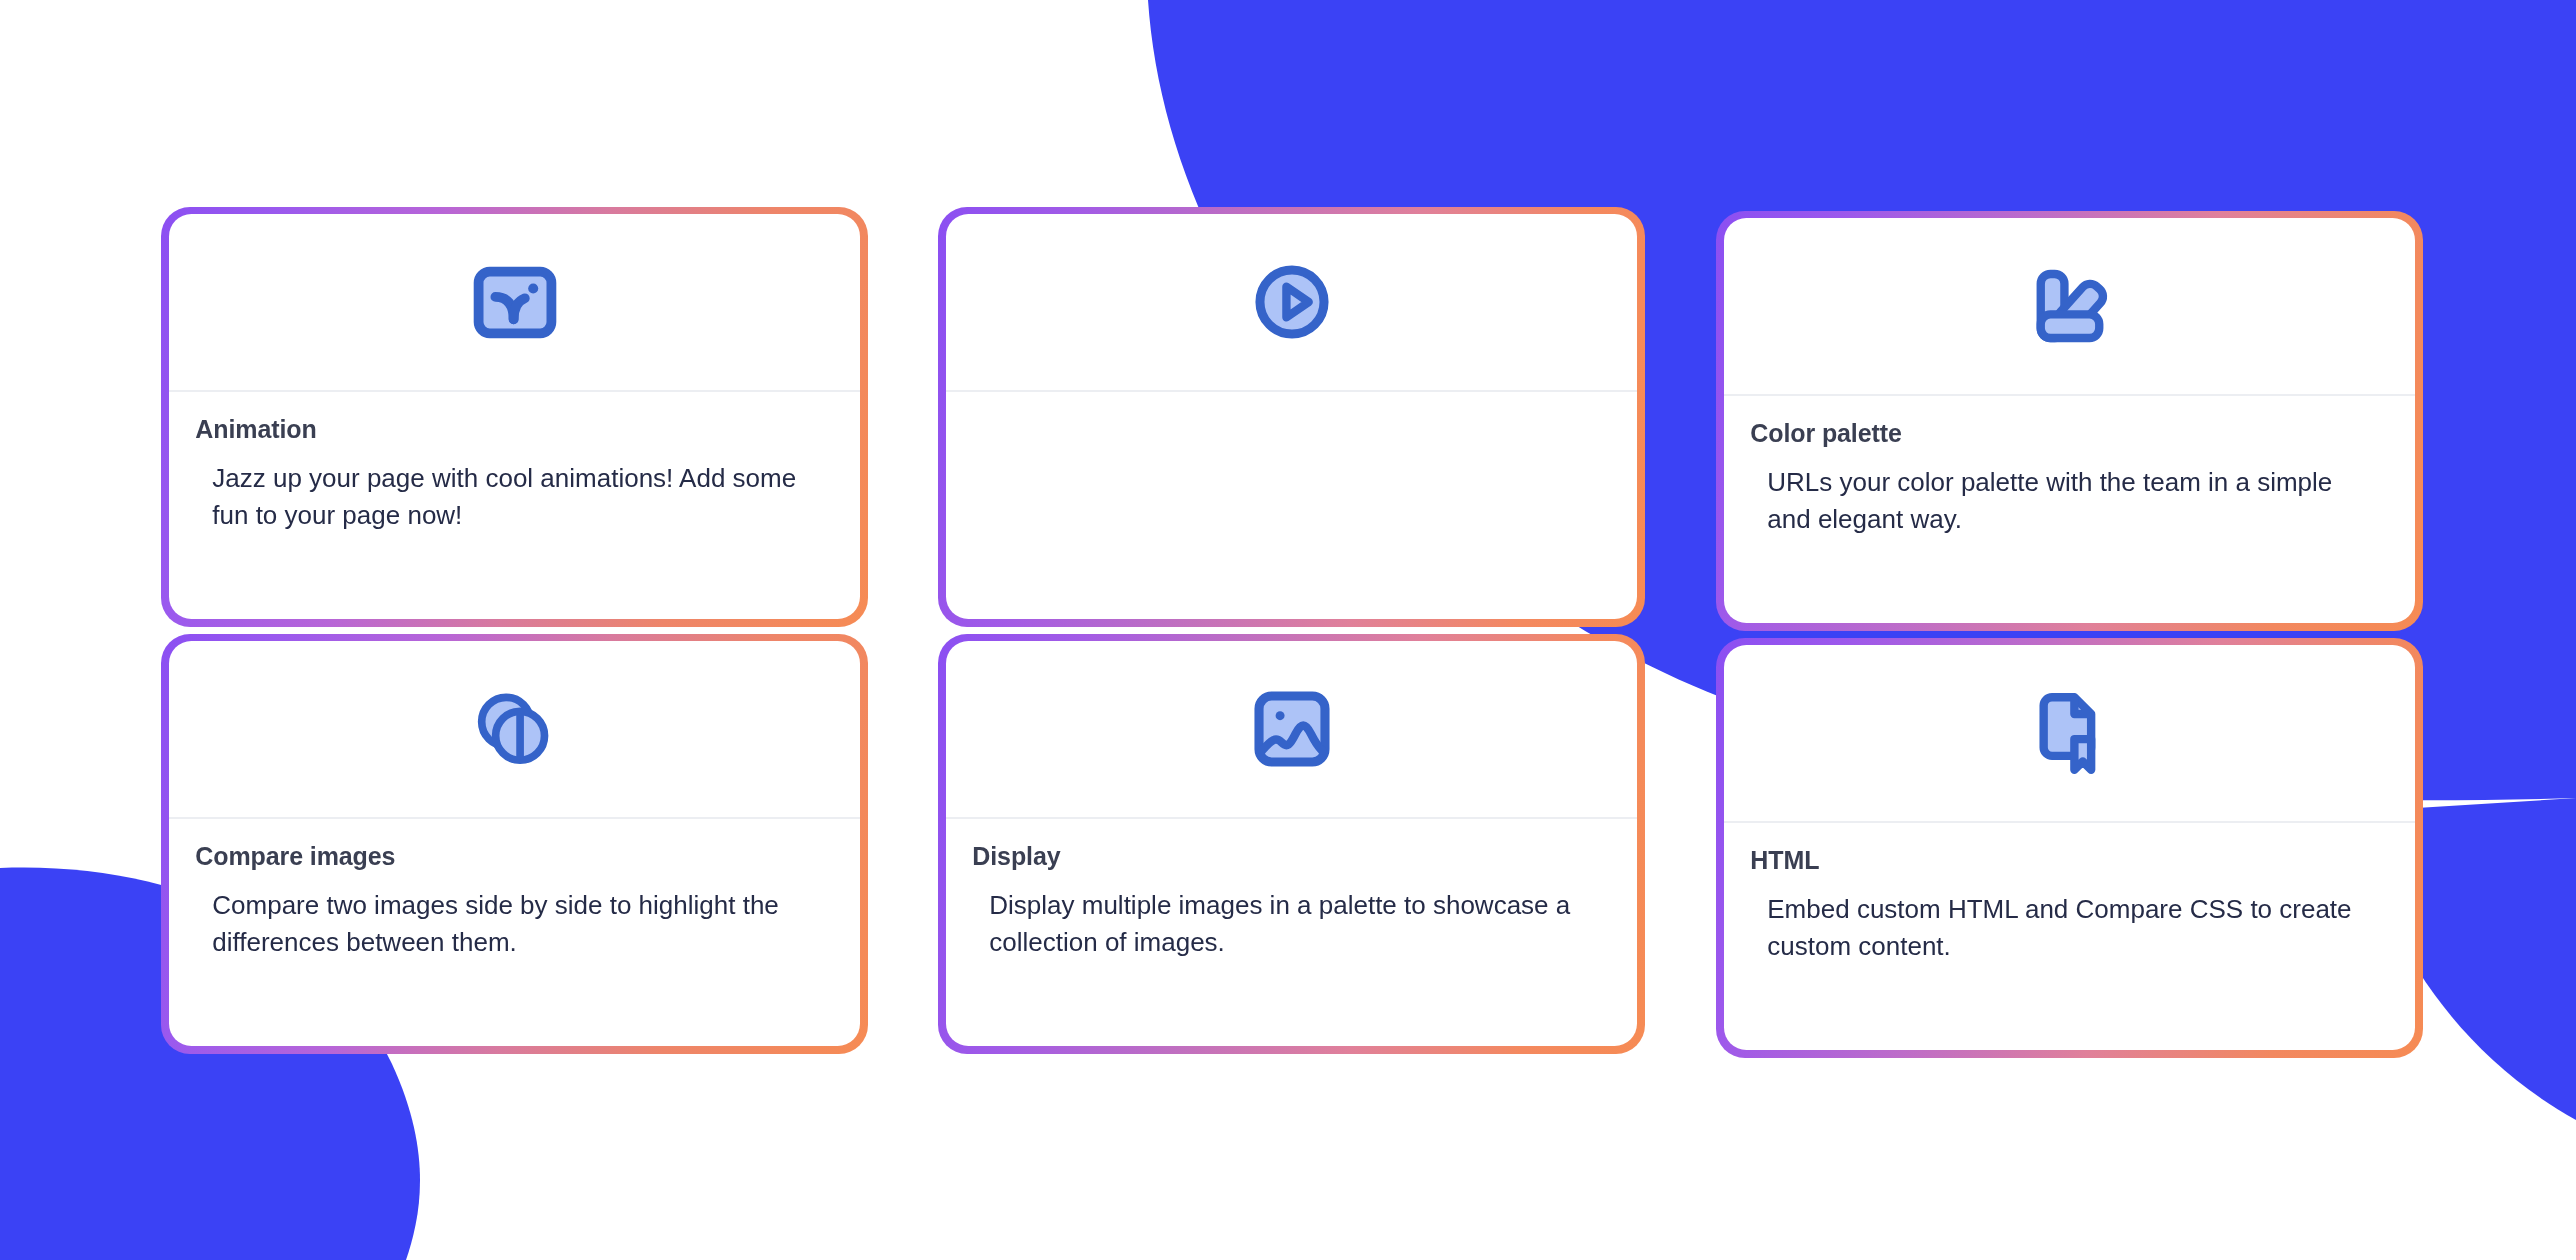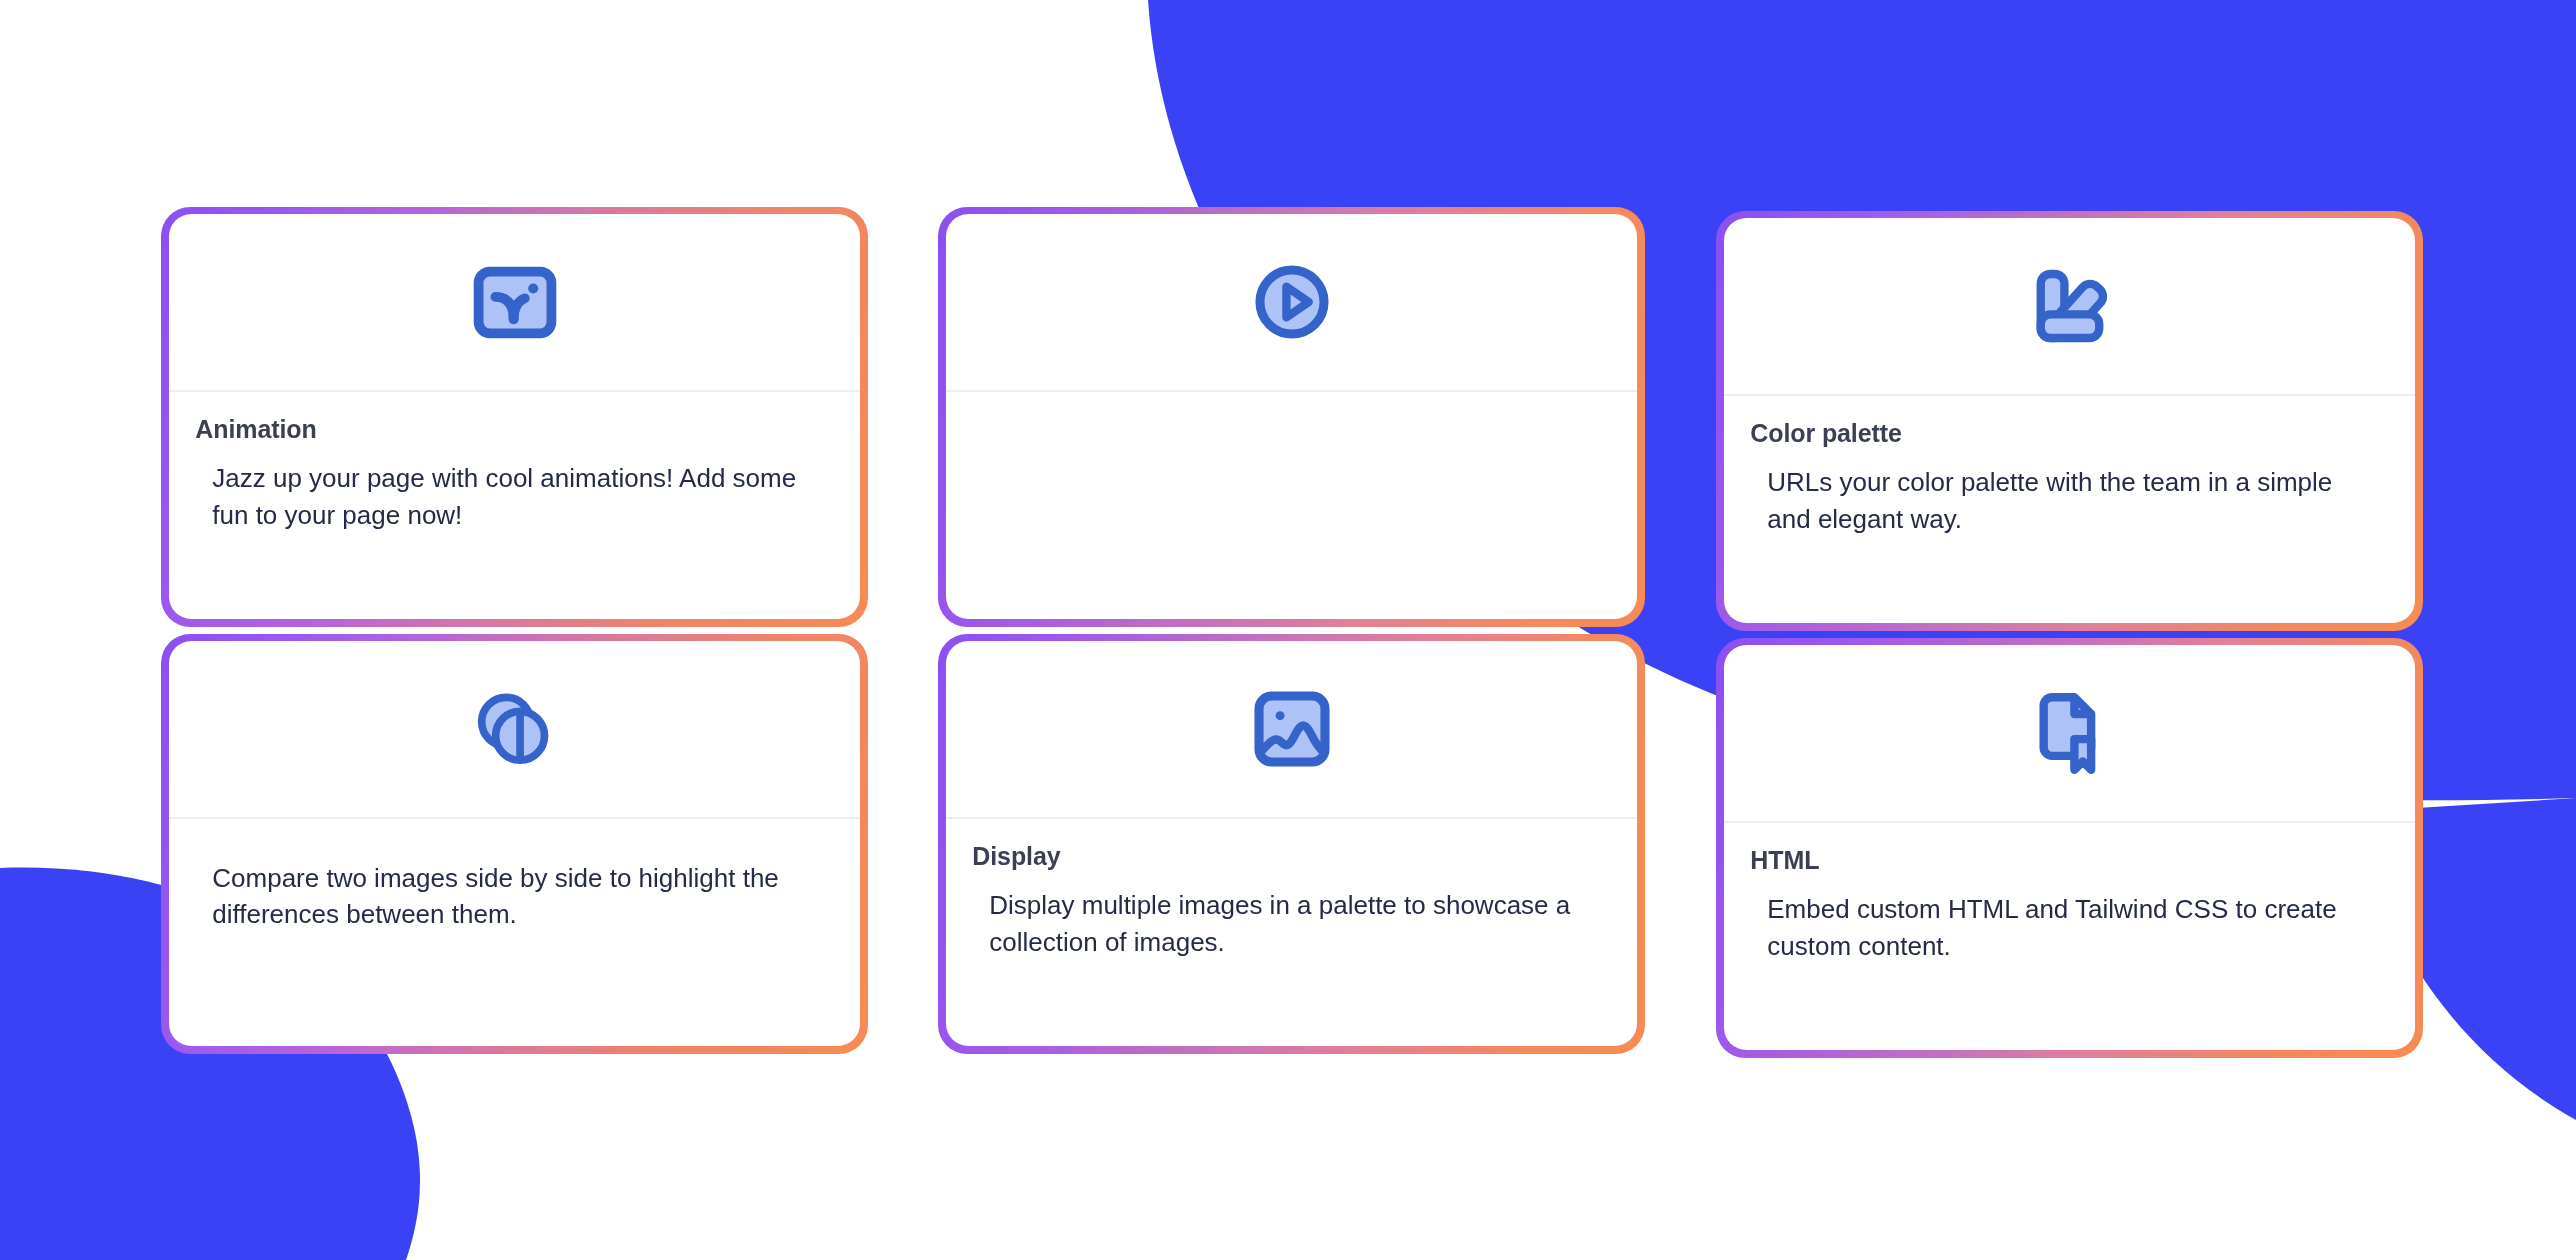--- a/index.html
+++ b/index.html
@@ -136,20 +136,21 @@
         <span>
           <svg class="icon-svg" width="81" height="77" viewBox="0 0 58 55" xmlns="http://www.w3.org/2000/svg">
             <circle cx="23" cy="22" r="17.5" fill="#adc3f7" stroke="#3563c9" stroke-width="5.5"></circle>
             <circle cx="33" cy="32" r="17.5" fill="#adc3f7" stroke="#3563c9" stroke-width="5.5"></circle>
             <line x1="33" y1="15" x2="33" y2="49" stroke="#3563c9" stroke-width="5.5"></line>
           </svg>
         </span>
       </div>
       <div class="card-divider"></div>
       <div class="card-body">
+        <p class="card-title">Compare images</p>
         <p class="card-desc">Compare two images side by side to highlight the differences between them.</p>
       </div>
     </div>
   </div>
 
   <div class="card-shell g-b">
     <div class="card">
       <div class="card-icon-area">
         <span>
           <svg class="icon-svg" width="80" height="80" viewBox="0 0 57 57" xmlns="http://www.w3.org/2000/svg">
@@ -174,19 +175,19 @@
           <svg class="icon-svg" width="77" height="81" viewBox="0 0 55 58" xmlns="http://www.w3.org/2000/svg">
             <path d="M9 9 a6 6 0 0 1 6 -6 h16 l12 12 v24 a6 6 0 0 1 -6 6 h-22 a6 6 0 0 1 -6 -6 Z" fill="#adc3f7" stroke="#3563c9" stroke-width="6" stroke-linejoin="round"></path>
             <path d="M31 3 v12 h12" fill="none" stroke="#3563c9" stroke-width="6" stroke-linejoin="round"></path>
             <path d="M31 33 h12 v22 l-6 -6 l-6 6 Z" fill="#adc3f7" stroke="#3563c9" stroke-width="6" stroke-linejoin="round"></path>
           </svg>
         </span>
       </div>
       <div class="card-divider"></div>
       <div class="card-body">
         <p class="card-title">HTML</p>
-        <p class="card-desc">Embed custom HTML and Tailwind CSS to create custom content.</p>
+        <p class="card-desc">Embed custom HTML and Compare CSS to create custom content.</p>
       </div>
     </div>
   </div>
 
 </div>
 
 
 </body></html>

